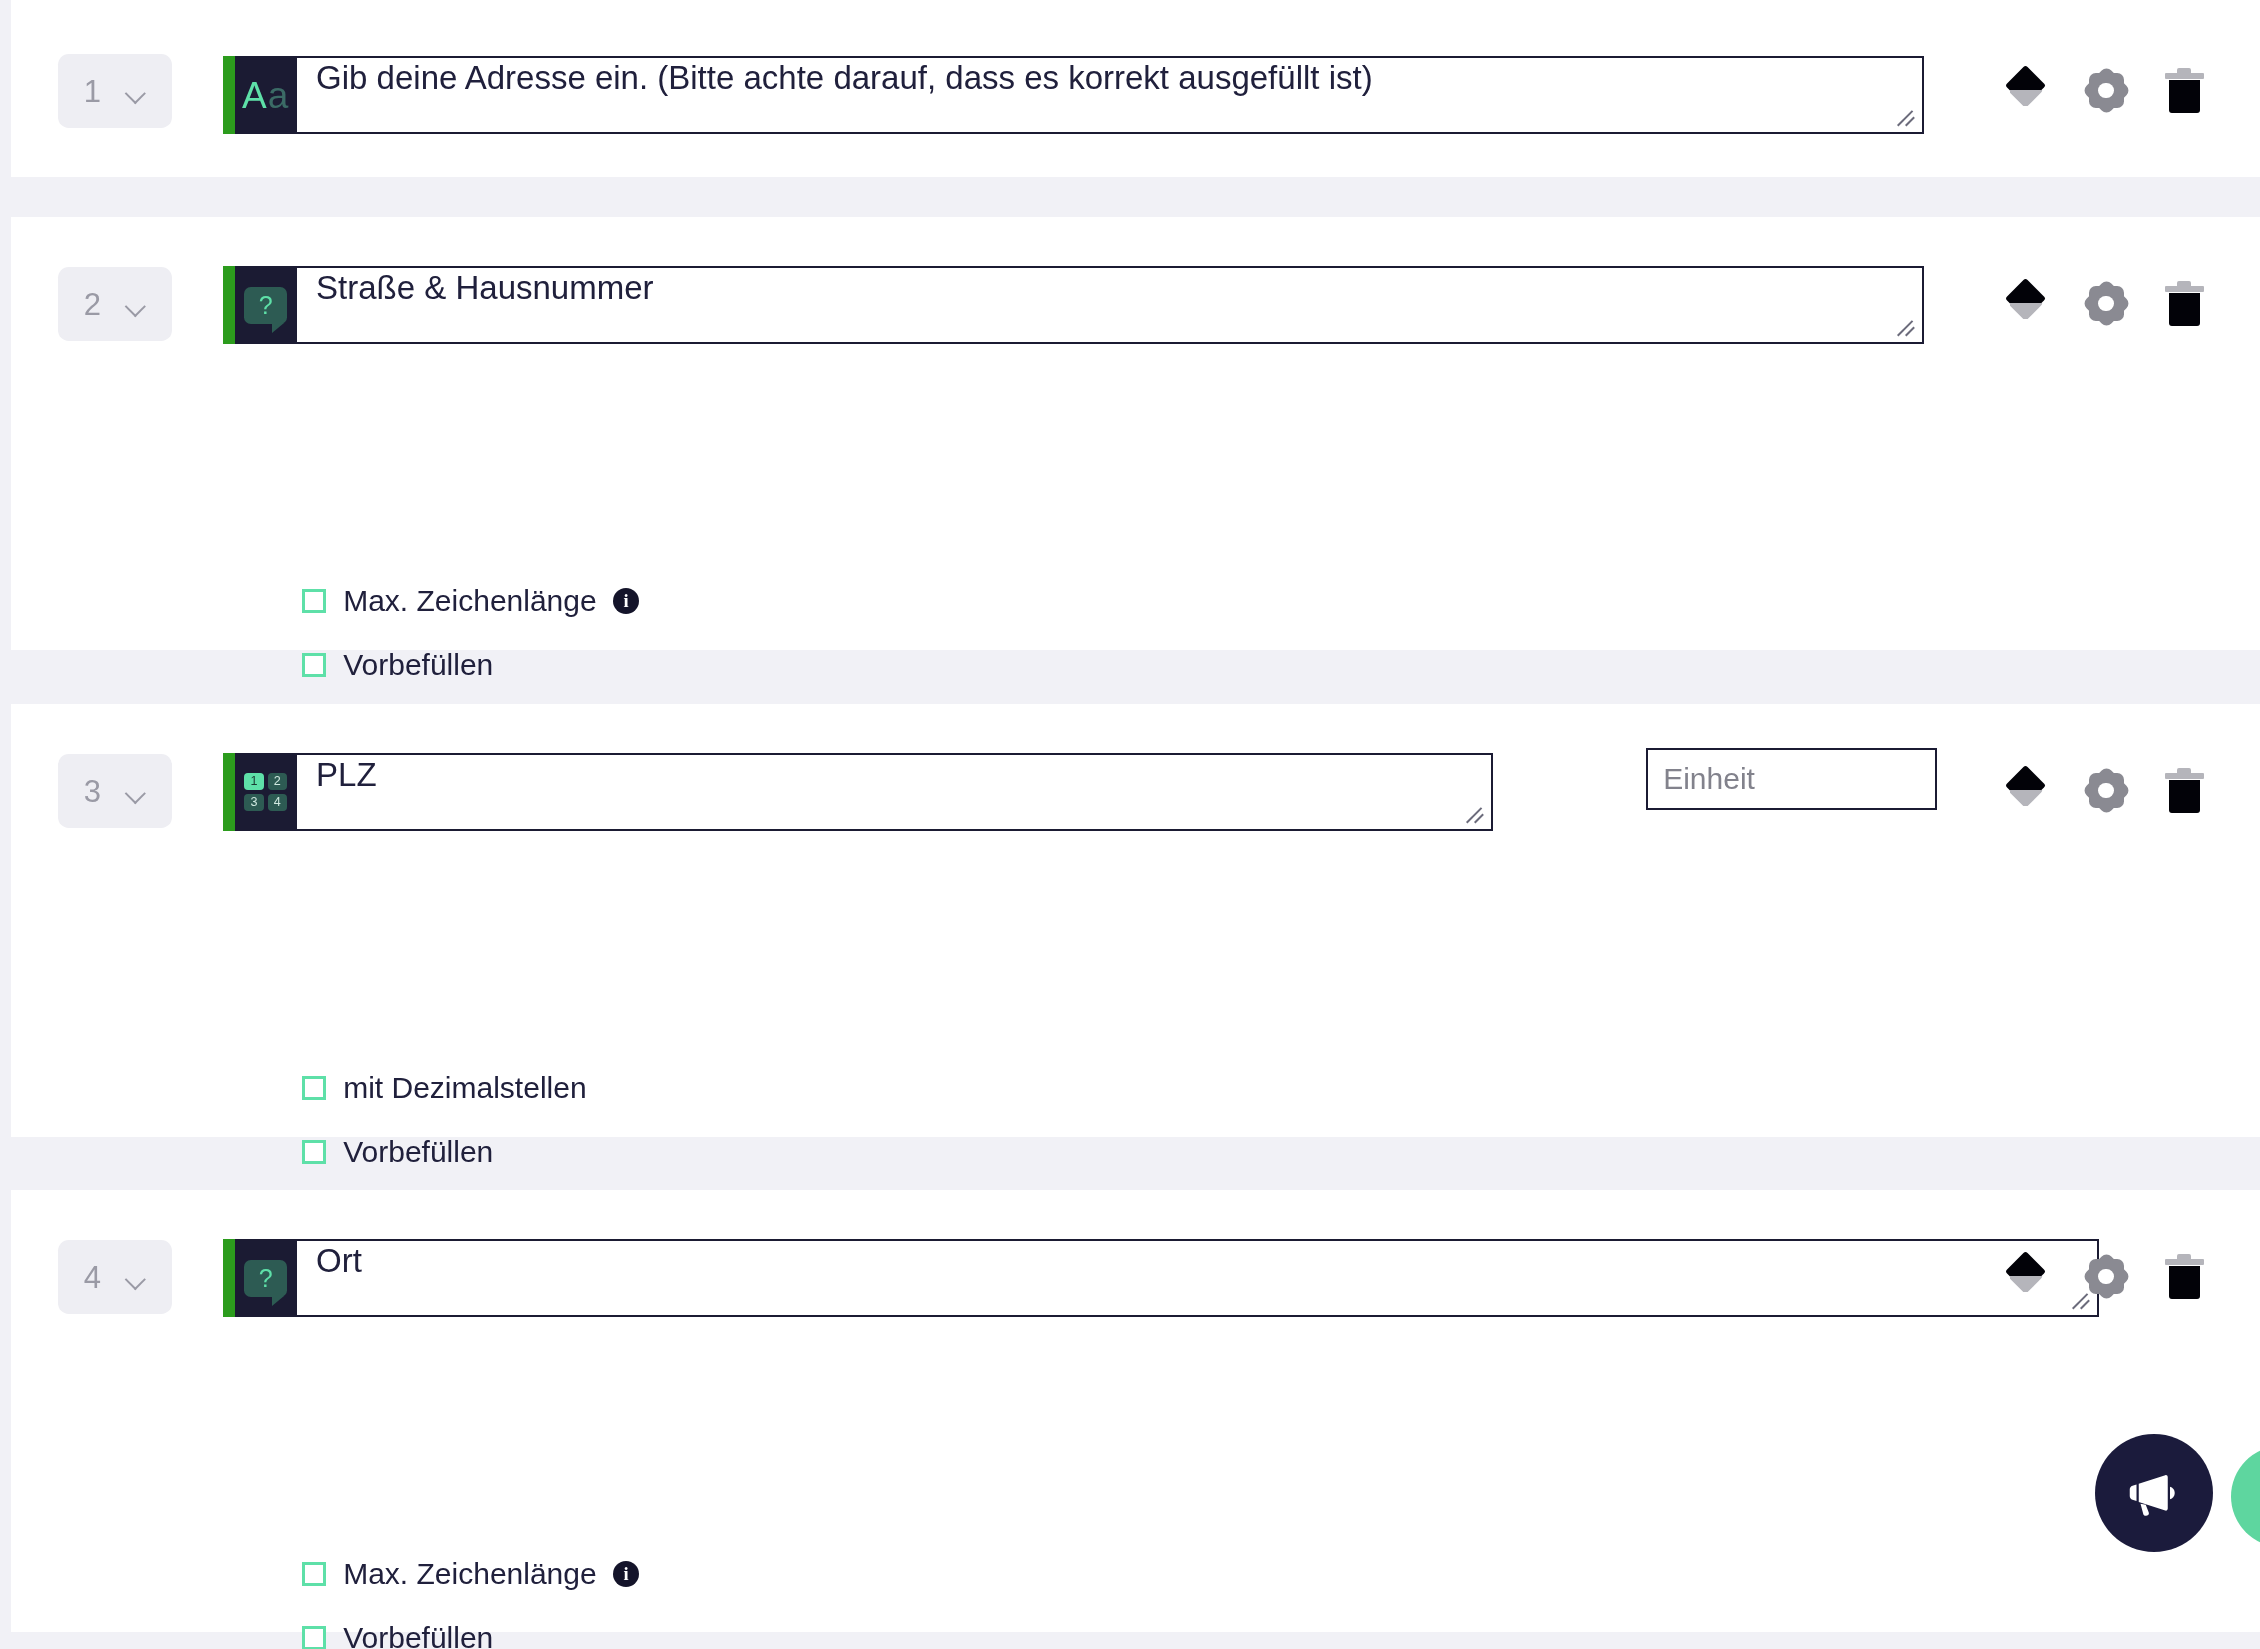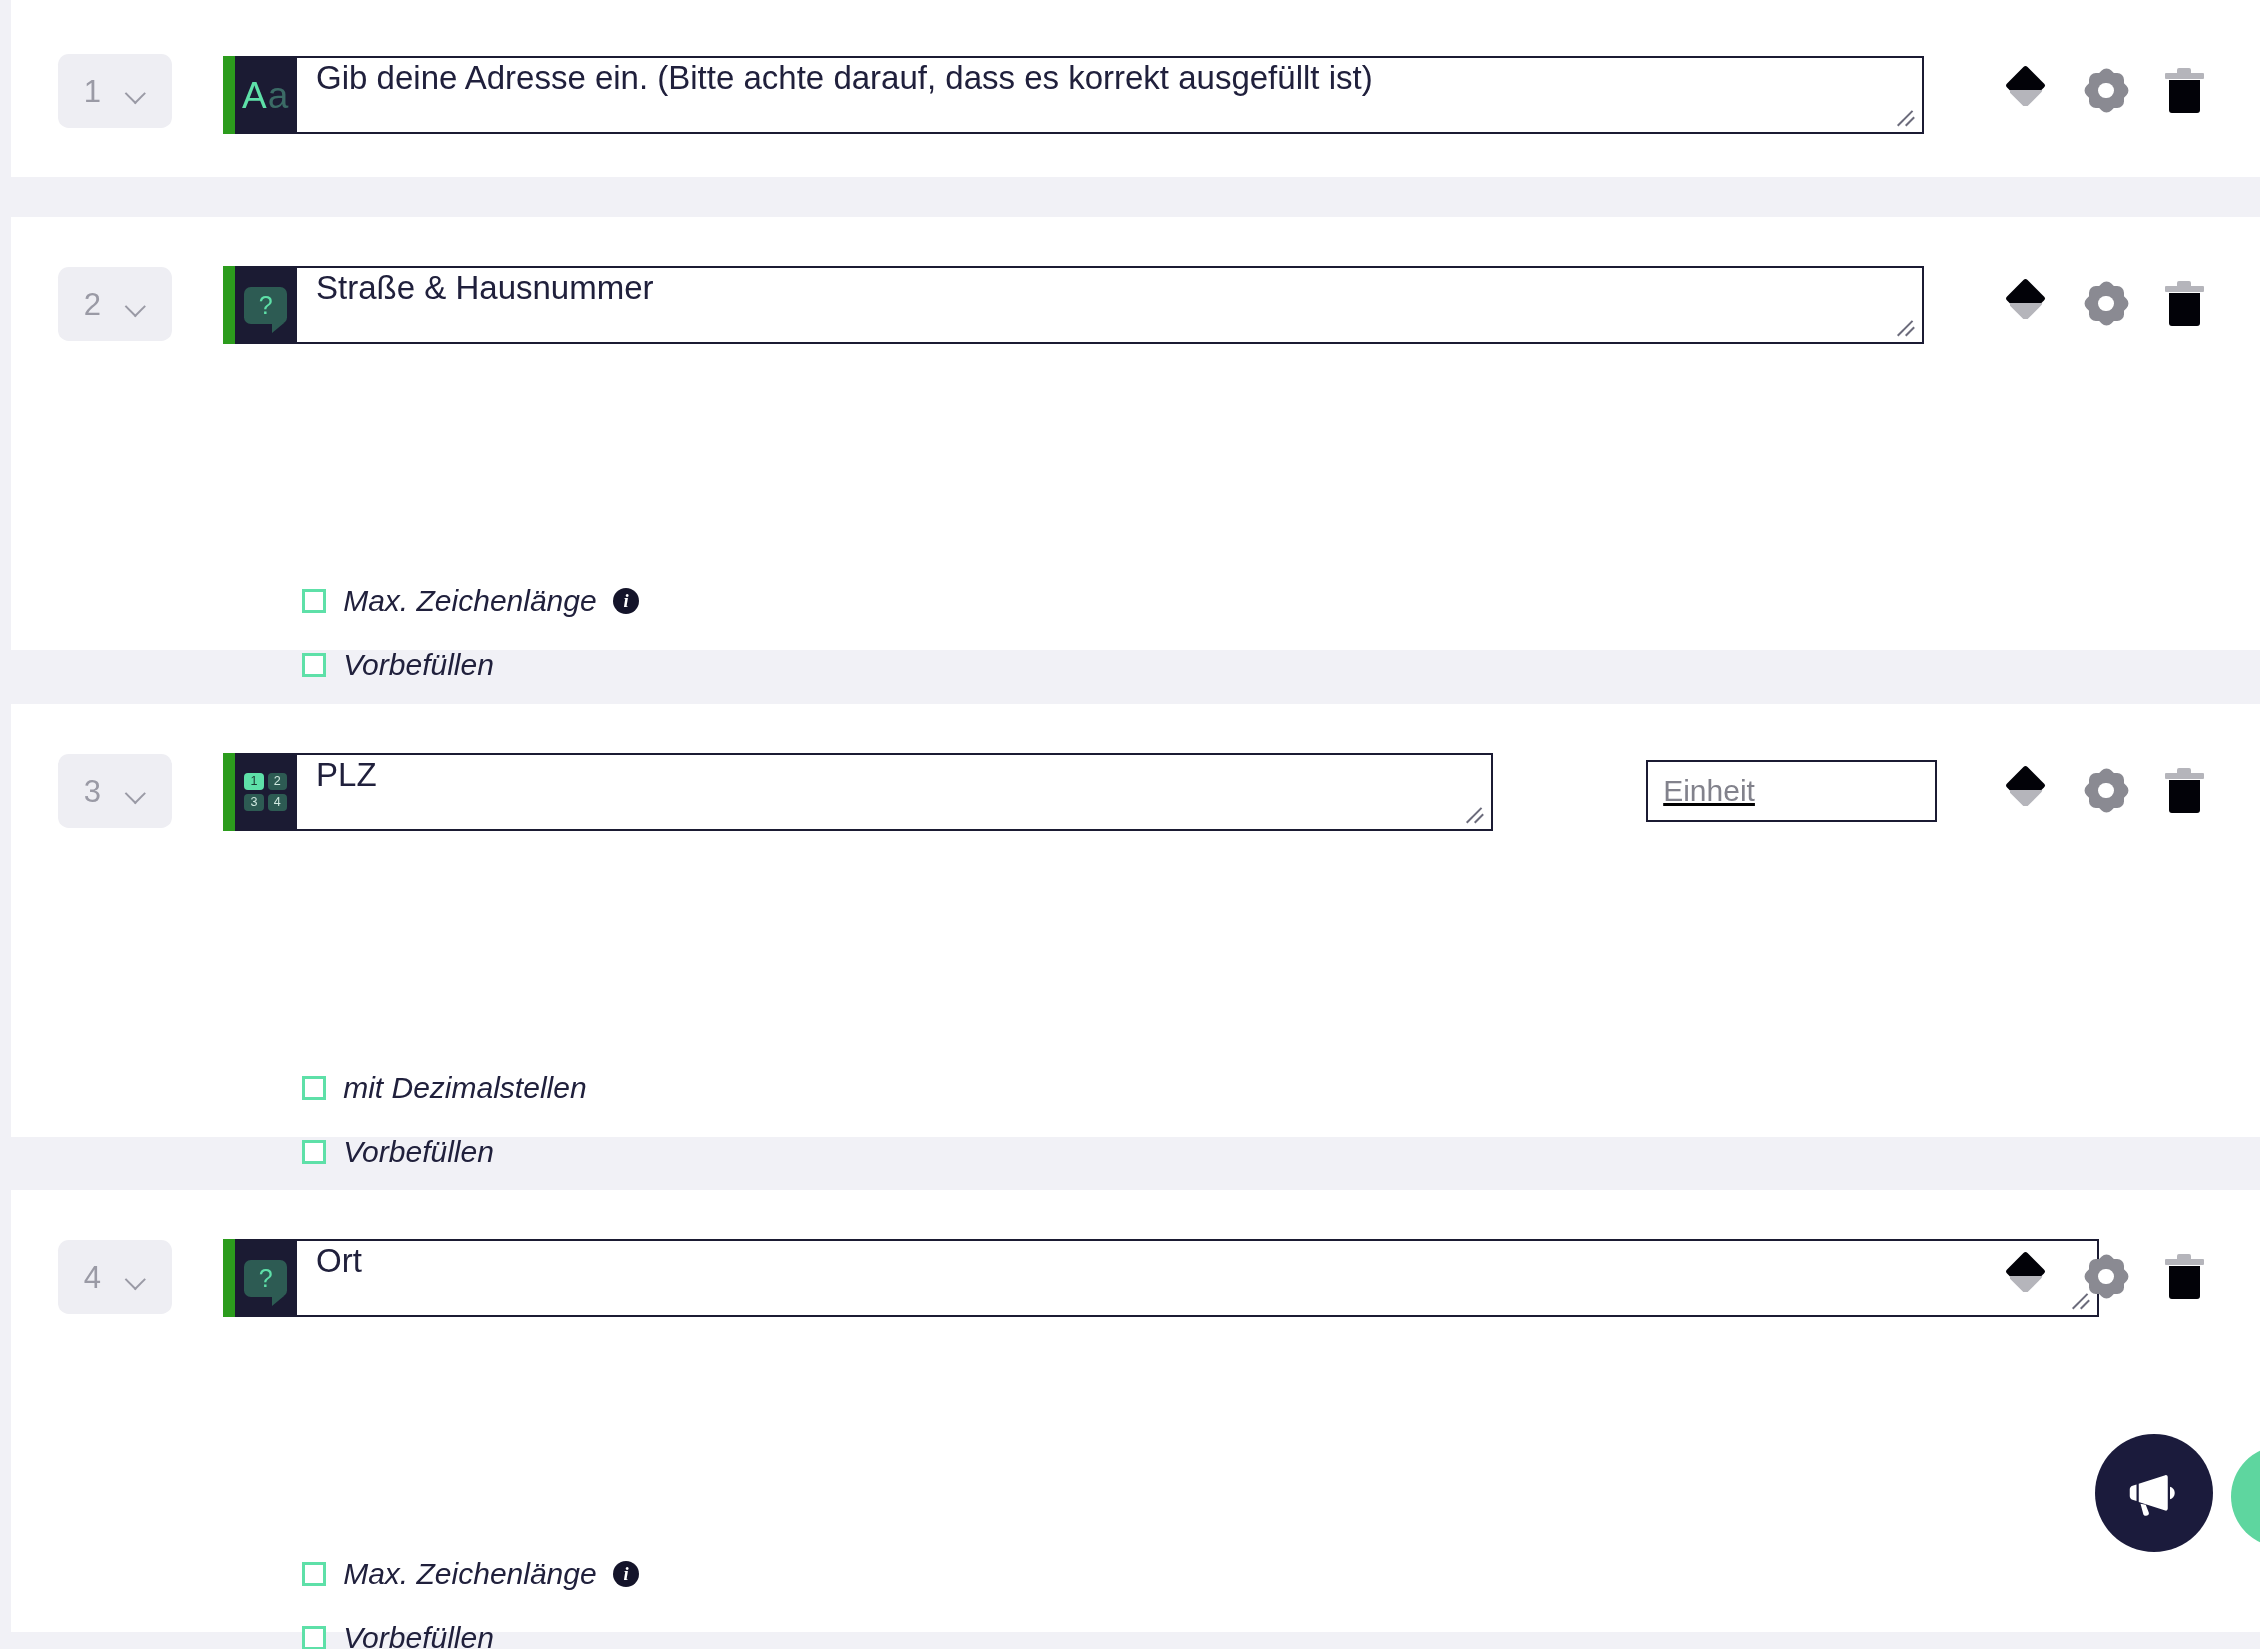--- a/index.html
+++ b/index.html
@@ -196,21 +196,20 @@
     background: #5ee0a8;
     color: #1b3b33;
   }
 
   
   .opt {
     position: absolute;
     display: flex;
     align-items: center;
     cursor: pointer;
-    font-style: italic;
   }
   .cbox {
     width: 24px;
     height: 24px;
     border: 3.9px solid #5ee0a8;
     background: #ffffff;
     flex: 0 0 auto;
   }
   .opt .lbl {
     font-size: 30px;
@@ -488,21 +487,21 @@
             <span>3</span>
             <span>4</span>
           </span>
         </div>
         <div class="title-input" style="width:1196px;">
           <span class="txt">PLZ</span>
           <span class="resize-grip"></span>
         </div>
       </div>
 
-      <div class="unit-input" style="top:56px; left:1635px;text-decoration:underline;">
+      <div class="unit-input" style="top:44px; left:1635px;">
         <span class="ph">Einheit</span>
       </div>
 
       <div class="opt" style="top:366px; left:291px;">
         <span class="cbox"></span>
         <span class="lbl">mit Dezimalstellen</span>
       </div>
       <div class="opt" style="top:430px; left:291px;">
         <span class="cbox"></span>
         <span class="lbl">Vorbefüllen</span>

